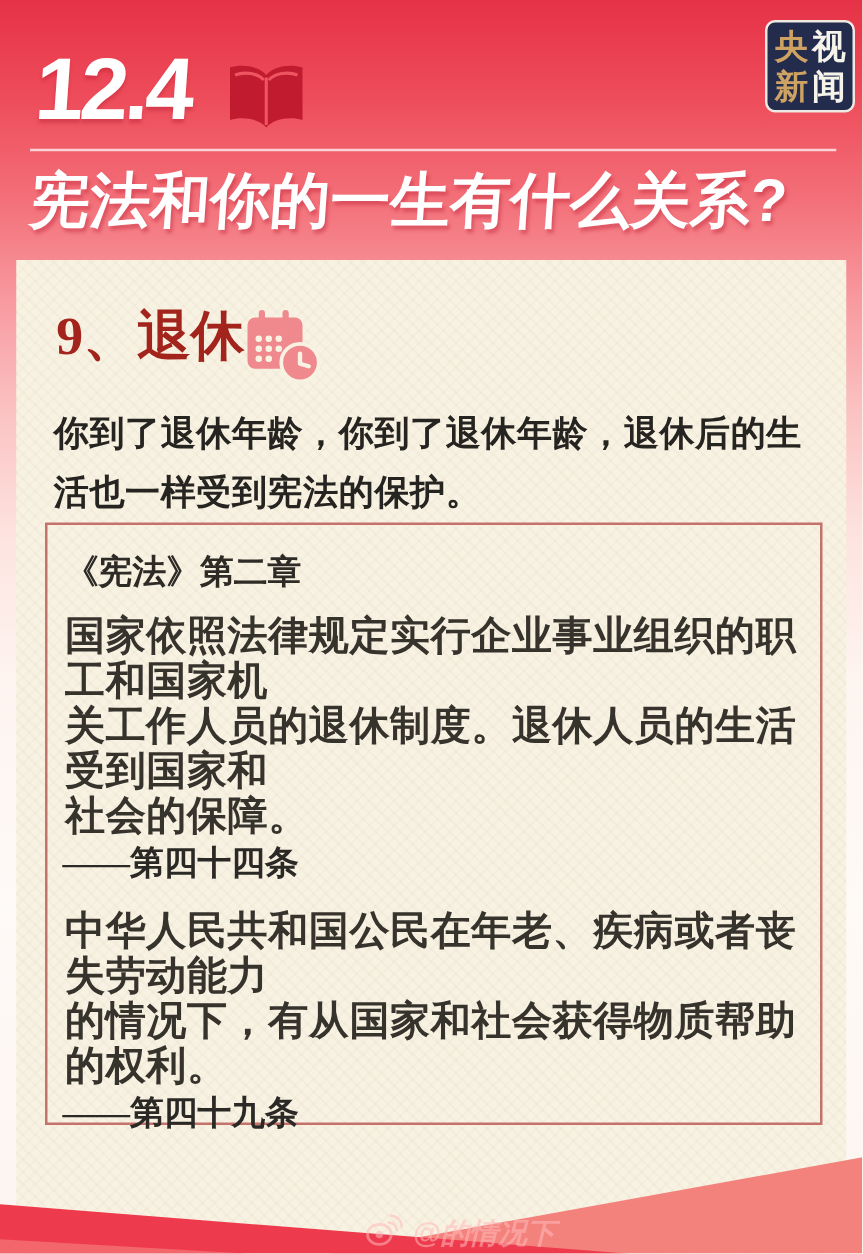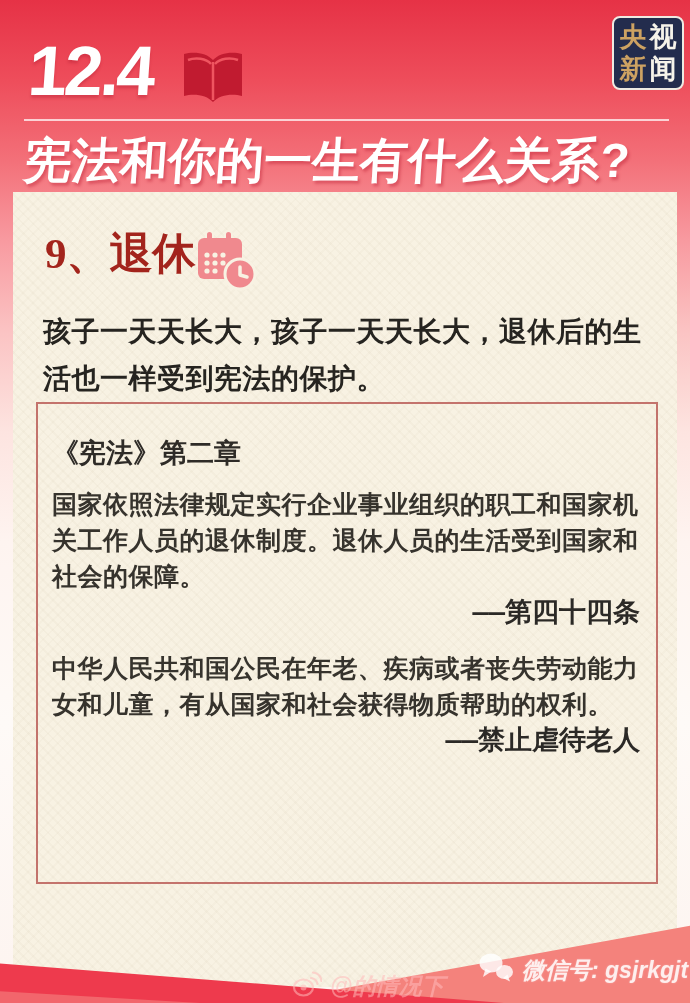--- a/index.html
+++ b/index.html
@@ -36,58 +36,58 @@
     background:rgba(255,255,255,0.72);
   }
   .title{
     position:absolute;left:22px;top:129px;
     font-size:48px;font-weight:800;color:#ffffff;white-space:nowrap;
     transform:skewX(-4deg);transform-origin:left bottom;
     text-shadow:2px 3px 3px rgba(190,35,55,0.45);
   }
   
   .card{
-    position:absolute;left:13px;top:192px;width:664px;height:795px;
+    position:absolute;left:13px;top:208px;width:664px;height:795px;
     background-color:#f8f2e3;
     background-image:
       repeating-linear-gradient(45deg, rgba(170,150,110,0.05) 0 2px, transparent 2px 7px),
       repeating-linear-gradient(-45deg, rgba(170,150,110,0.04) 0 2px, transparent 2px 7px);
   }
   .section-heading{
     position:absolute;left:32px;top:36px;
     font-family:"Liberation Serif", serif;
     font-size:43px;font-weight:800;color:#a3241c;line-height:1.2;
   }
   .calendar-clock-icon{position:absolute;left:182px;top:38px;}
   .intro{
     position:absolute;left:30px;top:116px;width:640px;
     font-family:"Liberation Serif", serif;
     font-size:28px;line-height:47px;font-weight:700;
     letter-spacing:0.5px;color:#262420;white-space:pre-line;
   }
   .law-box{
     position:absolute;left:23px;top:210px;width:622px;height:482px;
     box-sizing:border-box;border:2px solid #c3736c;
-    padding:32px 10px 0 12px;
+    padding:20px 10px 0 12px;
   }
   .law-heading{
     font-family:"Liberation Serif", serif;
     font-size:27px;font-weight:800;color:#2e2b27;
     margin:0 0 16px 2px;line-height:34px;
   }
   .article-text{
-    font-family:Liberation Sans, sans-serif;
-    font-size:25px;line-height:36px;font-weight:600;
+    font-family:Liberation Serif, serif;
+    font-size:32px;line-height:36px;font-weight:600;
     letter-spacing:0.5px;color:#36332d;
     margin:0 0 2px 2px;white-space:pre-line;
   }
   .article-ref{
-    font-family:Liberation Mono, monospace;
-    text-align:right;font-size:27px;font-weight:800;color:#2b2926;
-    margin:0 6px 18px 0;line-height:36px;
+    font-family:Liberation Serif, serif;
+    text-align:left;font-size:27px;font-weight:800;color:#2b2926;
+    margin:0 18px 18px 0;line-height:36px;
   }
   
   .ribbon-salmon{
     position:absolute;left:0;top:920px;width:690px;height:83px;z-index:5;
     background:#f4827c;
     clip-path:polygon(100% 7%, 100% 100%, 38% 100%);
   }
   .ribbon-red{
     position:absolute;left:0;top:958px;width:690px;height:45px;z-index:6;
     background:#ee3a4d;
@@ -155,65 +155,54 @@
         <circle cx="12" cy="33" r="2.6" fill="#f8f2e3"></circle>
         <circle cx="20" cy="33" r="2.6" fill="#f8f2e3"></circle>
         <circle cx="28" cy="33" r="2.6" fill="#f8f2e3"></circle>
         <circle cx="12" cy="41" r="2.6" fill="#f8f2e3"></circle>
         <circle cx="20" cy="41" r="2.6" fill="#f8f2e3"></circle>
         <circle cx="45" cy="44" r="15" fill="#f0898e" stroke="#f8f2e3" stroke-width="3"></circle>
         <path d="M45 37 L45 45 L52 47" stroke="#f8f2e3" stroke-width="3.5" fill="none" stroke-linecap="round" stroke-linejoin="round"></path>
       </svg>
     </span>
 
-    <div class="intro">孩子一天天长大，孩子一天天长大，退休后的生
+    <div class="intro">你到了退休年龄，你到了退休年龄，退休后的生
 活也一样受到宪法的保护。</div>
 
     <div class="law-box">
       <div class="law-heading">《宪法》第二章</div>
 
       <div>
         <p class="article-text">国家依照法律规定实行企业事业组织的职工和国家机
 关工作人员的退休制度。退休人员的生活受到国家和
 社会的保障。</p>
         <p class="article-ref">——第四十四条</p>
       </div>
 
       <div>
         <p class="article-text">中华人民共和国公民在年老、疾病或者丧失劳动能力
-女和儿童，有从国家和社会获得物质帮助的权利。</p>
+的情况下，有从国家和社会获得物质帮助的权利。</p>
       </div>
 
       <div>
-        <p class="article-ref">——禁止虐待老人</p>
+        <p class="article-ref">——第四十九条</p>
       </div>
     </div>
   </div>
 
   <div class="ribbon-salmon"></div>
   <div class="ribbon-red"></div>
   <div class="ribbon-light"></div>
 
   <div class="weibo-mark">
     <span>
       <svg width="30" height="27" viewBox="0 0 30 27">
         <ellipse cx="11.5" cy="17.5" rx="9.5" ry="8" fill="none" stroke="currentColor" stroke-width="2.2"></ellipse>
         <circle cx="11.5" cy="17.5" r="3" fill="currentColor"></circle>
         <path d="M19 8 Q24.5 8.5 25.5 14" fill="none" stroke="currentColor" stroke-width="2.2" stroke-linecap="round"></path>
         <path d="M21 2.5 Q28.5 3.5 29.5 11" fill="none" stroke="currentColor" stroke-width="2.2" stroke-linecap="round"></path>
       </svg>
     </span>
     <span>@的情况下</span>
   </div>
 
-  <div class="wechat-mark">
-    <span>
-      <svg width="36" height="30" viewBox="0 0 36 30">
-        <ellipse cx="13" cy="11" rx="11.5" ry="9.5" fill="currentColor"></ellipse>
-        <path d="M5 25 L7.5 16.5 L13.5 19.5 Z" fill="currentColor"></path>
-        <ellipse cx="26.5" cy="20" rx="8.5" ry="7" fill="currentColor"></ellipse>
-        <path d="M32 29.5 L29.5 22.5 L25 26 Z" fill="currentColor"></path>
-      </svg>
-    </span>
-    <span>微信号: gsjrkgjt</span>
-  </div>
 
 </div>
 
 </body></html>

